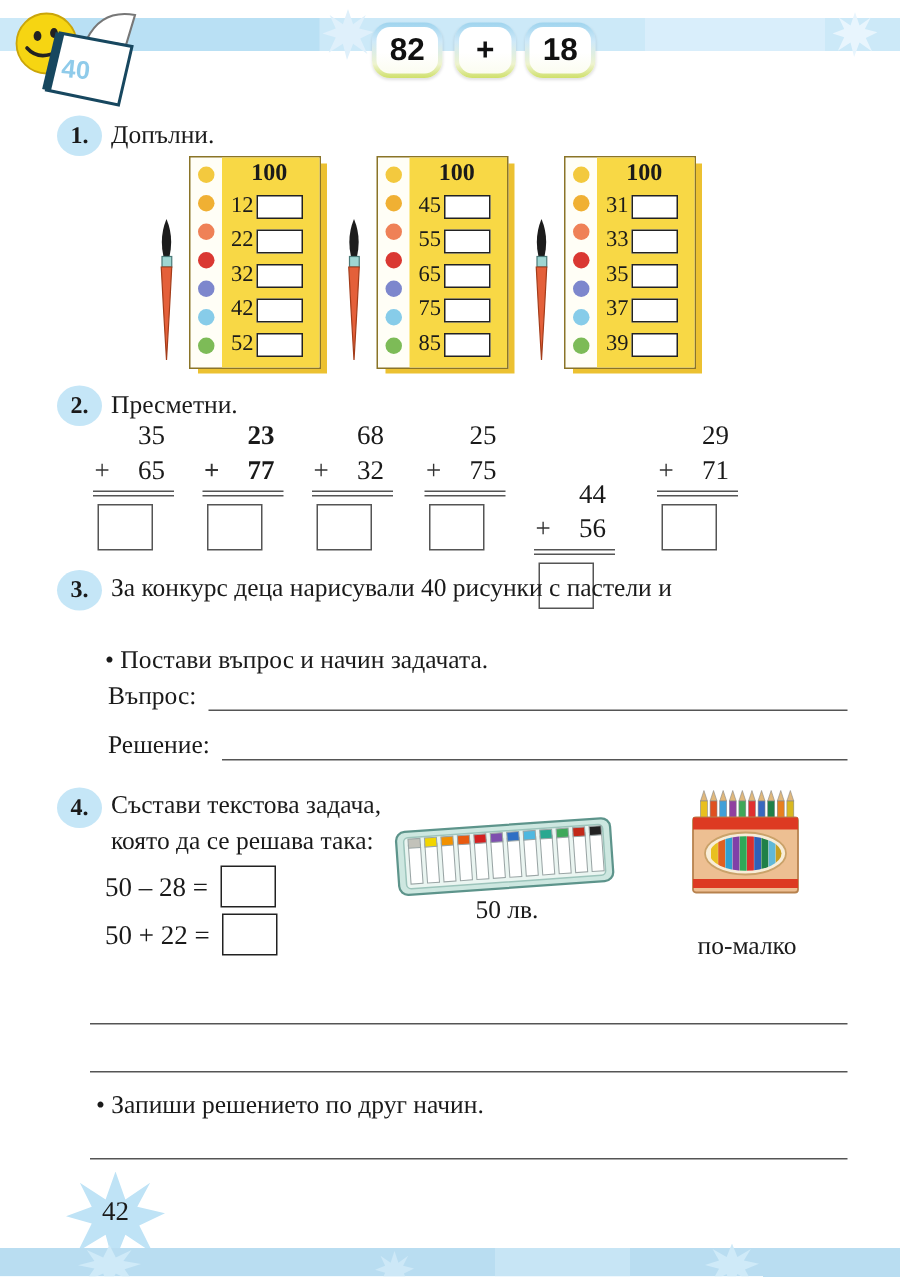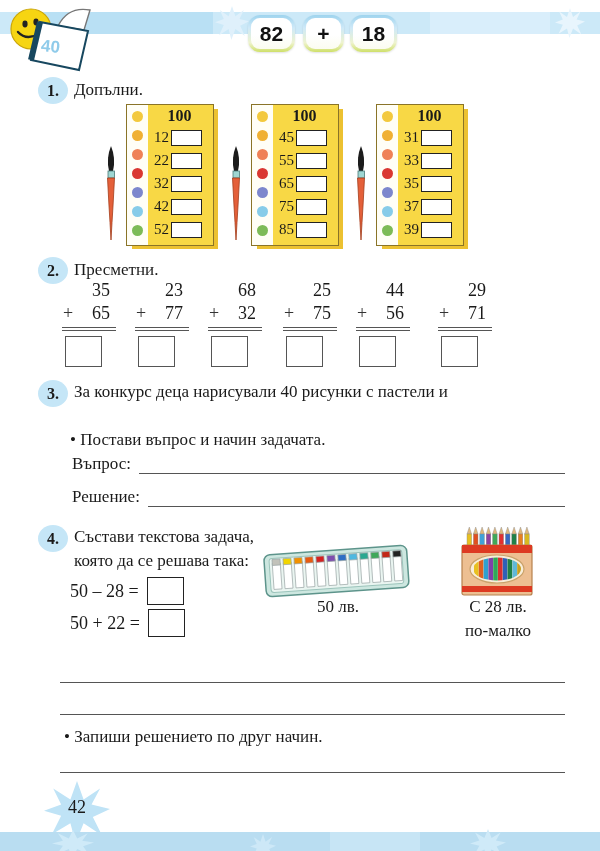--- a/index.html
+++ b/index.html
@@ -240,21 +240,21 @@
 
   <div class="add-col" style="left:62px;">
     <div class="a-top">35</div>
     <div class="a-bot">
         <span class="a-plus">+</span>
         <span class="a-num">65</span>
       </div>
     <div class="a-line"></div>
     <div class="a-box"></div>
   </div>
-  <div class="add-col" style="left:135px;">
+  <div class="add-col" style="left:135px;font-weight:bold;">
     <div class="a-top">23</div>
     <div class="a-bot">
         <span class="a-plus">+</span>
         <span class="a-num">77</span>
       </div>
     <div class="a-line"></div>
     <div class="a-box"></div>
   </div>
   <div class="add-col" style="left:208px;">
     <div class="a-top">68</div>
@@ -267,21 +267,21 @@
   </div>
   <div class="add-col" style="left:283px;">
     <div class="a-top">25</div>
     <div class="a-bot">
         <span class="a-plus">+</span>
         <span class="a-num">75</span>
       </div>
     <div class="a-line"></div>
     <div class="a-box"></div>
   </div>
-  <div class="add-col" style="left:356px;">
+  <div class="add-col" style="left:356px;margin-top:39px;">
     <div class="a-top">44</div>
     <div class="a-bot">
         <span class="a-plus">+</span>
         <span class="a-num">56</span>
       </div>
     <div class="a-line"></div>
     <div class="a-box"></div>
   </div>
   <div class="add-col" style="left:438px;">
     <div class="a-top">29</div>
@@ -391,21 +391,20 @@
           <rect x="29.4" y="32" width="4.6" height="24" fill="#8040a8"></rect>
         <rect x="34.2" y="32" width="4.6" height="24" fill="#30a858"></rect>
           <rect x="39" y="32" width="4.6" height="24" fill="#d83030"></rect>
         <rect x="43.8" y="32" width="4.6" height="24" fill="#3060b8"></rect>
           <rect x="48.6" y="32" width="4.6" height="24" fill="#208048"></rect>
         <rect x="53.4" y="32" width="4.6" height="24" fill="#60b8d8"></rect>
           <rect x="58.2" y="32" width="4.6" height="24" fill="#c8a020"></rect>
       </g>
     </g>
   </svg>
-  <div class="illus-label" style="left:443px; top:597px; width:110px;">С 28 лв.</div>
   <div class="illus-label" style="left:443px; top:621px; width:110px;">по-малко</div>
 
   <div class="wline" style="left:60px; top:662px; width:505px; height:21px;"></div>
   <div class="wline" style="left:60px; top:694px; width:505px; height:21px;"></div>
 
   <div class="tline" style="left:64px; top:727px;">• Запиши решението по друг начин.</div>
   <div class="wline" style="left:60px; top:752px; width:505px; height:21px;"></div>
 
   <div class="star42"></div>
   <div class="page-num">42</div>

